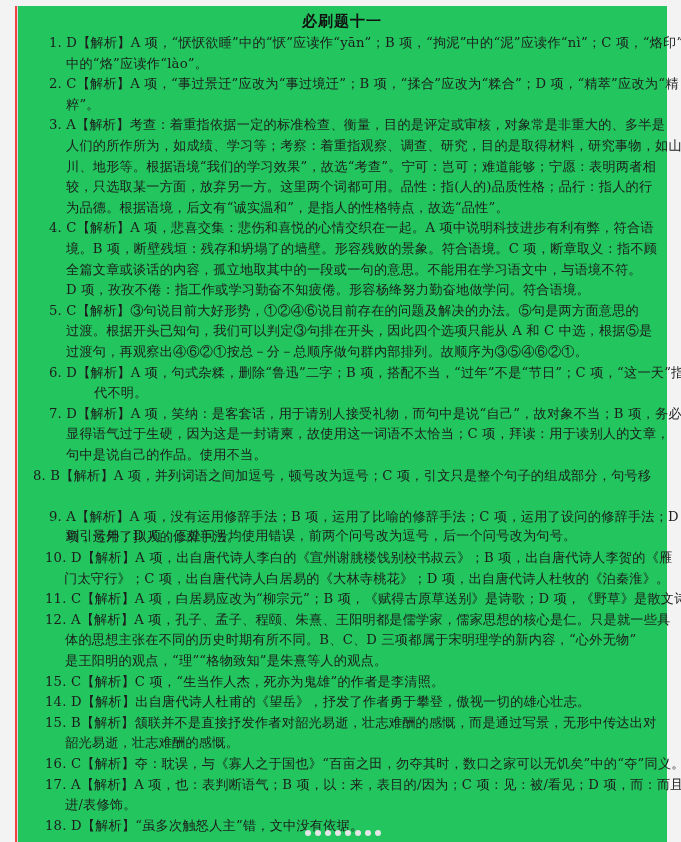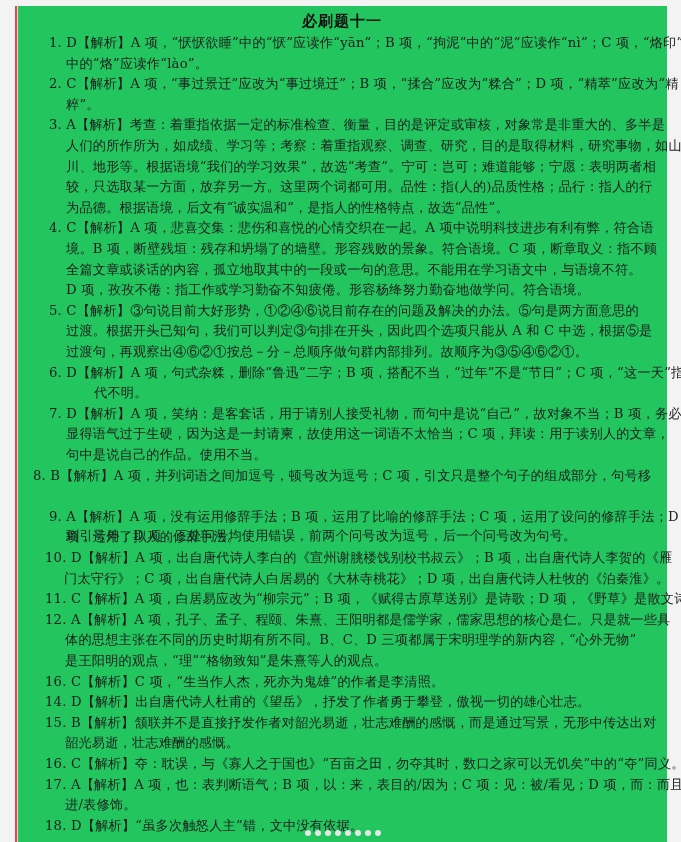--- a/index.html
+++ b/index.html
@@ -61,21 +61,21 @@
       <div class="line" style="left: 16px; top: 460.6px;">8. B【解析】A 项，并列词语之间加逗号，顿号改为逗号；C 项，引文只是整个句子的组成部分，句号移</div>
       <div class="line" style="left: 49px; top: 481.2px; margin-top: 40px;">到引号外；D 项，三处问号均使用错误，前两个问号改为逗号，后一个问号改为句号。</div>
       <div class="line" style="left: 32px; top: 501.8px;">9. A【解析】A 项，没有运用修辞手法；B 项，运用了比喻的修辞手法；C 项，运用了设问的修辞手法；D</div>
       <div class="line" style="left: 49px; top: 522.4px;">项，运用了拟人的修辞手法。</div>
       <div class="line" style="left: 28px; top: 543px;">10. D【解析】A 项，出自唐代诗人李白的《宣州谢朓楼饯别校书叔云》；B 项，出自唐代诗人李贺的《雁</div>
       <div class="line" style="left: 47px; top: 563.6px;">门太守行》；C 项，出自唐代诗人白居易的《大林寺桃花》；D 项，出自唐代诗人杜牧的《泊秦淮》。</div>
       <div class="line" style="left: 28px; top: 584.2px;">11. C【解析】A 项，白居易应改为“柳宗元”；B 项，《赋得古原草送别》是诗歌；D 项，《野草》是散文诗集。</div>
       <div class="line" style="left: 28px; top: 604.8px;">12. A【解析】A 项，孔子、孟子、程颐、朱熹、王阳明都是儒学家，儒家思想的核心是仁。只是就一些具</div>
       <div class="line" style="left: 48px; top: 625.4px;">体的思想主张在不同的历史时期有所不同。B、C、D 三项都属于宋明理学的新内容，“心外无物”</div>
       <div class="line" style="left: 48px; top: 646px;">是王阳明的观点，“理”“格物致知”是朱熹等人的观点。</div>
-      <div class="line" style="left: 28px; top: 666.6px;">16. C【解析】C 项，“生当作人杰，死亦为鬼雄”的作者是李清照。</div>
+      <div class="line" style="left: 28px; top: 666.6px;">15. C【解析】C 项，“生当作人杰，死亦为鬼雄”的作者是李清照。</div>
       <div class="line" style="left: 28px; top: 687.2px;">14. D【解析】出自唐代诗人杜甫的《望岳》，抒发了作者勇于攀登，傲视一切的雄心壮志。</div>
       <div class="line" style="left: 28px; top: 707.8px;">15. B【解析】颔联并不是直接抒发作者对韶光易逝，壮志难酬的感慨，而是通过写景，无形中传达出对</div>
       <div class="line" style="left: 48px; top: 728.4px;">韶光易逝，壮志难酬的感慨。</div>
       <div class="line" style="left: 28px; top: 749px;">16. C【解析】夺：耽误，与《寡人之于国也》“百亩之田，勿夺其时，数口之家可以无饥矣”中的“夺”同义。</div>
       <div class="line" style="left: 28px; top: 769.6px;">17. A【解析】A 项，也：表判断语气；B 项，以：来，表目的/因为；C 项：见：被/看见；D 项，而：而且，表递</div>
       <div class="line" style="left: 48px; top: 790.2px;">进/表修饰。</div>
       <div class="line" style="left: 28px; top: 810.8px;">18. D【解析】“虽多次触怒人主”错，文中没有依据。</div>
     </div>
 </div>
 

